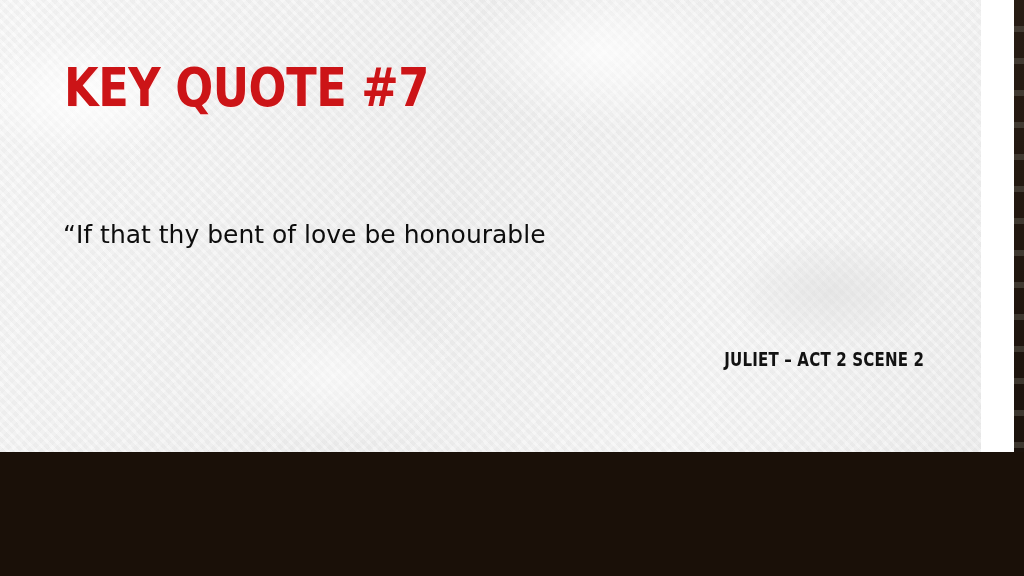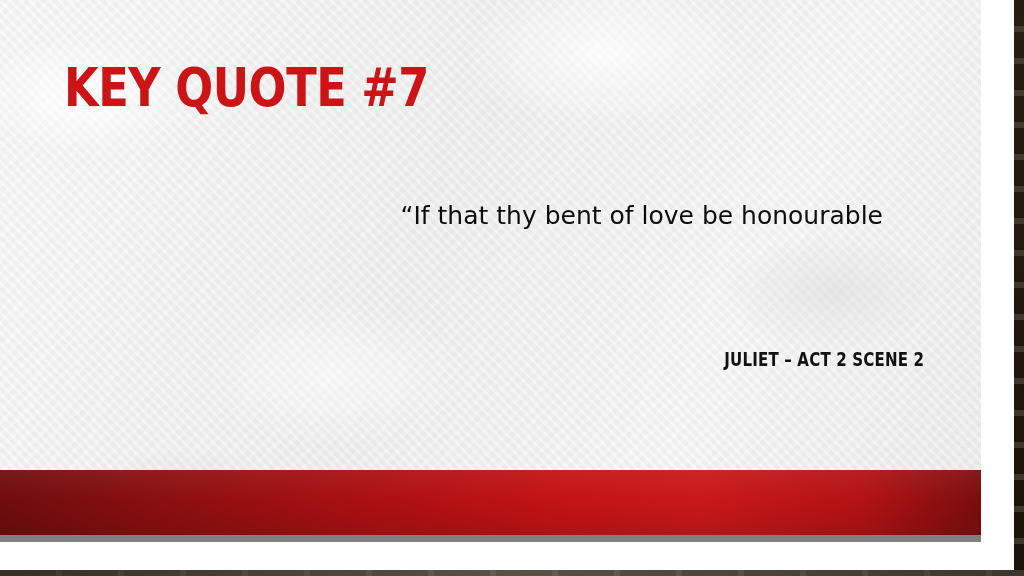--- a/index.html
+++ b/index.html
@@ -11,21 +11,21 @@
     width: 1024px;
     height: 576px;
     overflow: hidden;
     font-family: "Liberation Sans", sans-serif;
   }
 
   
   .stage {
     position: relative;
     width: 1024px;
-    height: 576px;
+    height: 452px;
     overflow: hidden;
     background-color: #3b2a1e;
   }
 
   .brick-wall {
     position: absolute;
     inset: 0;
     background-color: #3a2a1f;
     background-image:
       
@@ -121,23 +121,22 @@
     white-space: nowrap;
     transform: scaleX(0.92);
     transform-origin: left center;
     text-shadow: 1px 1px 0 rgba(255,235,235,0.85);
   }
 
   
   .quote-block {
     position: absolute;
     left: 77px;
-    top: 215px;
+    top: 234px;
     width: 820px;
-    text-align: right;
   }
   .quote-line {
     margin: 0 0 48px 0;
     font-family: "DejaVu Sans", "Liberation Sans", sans-serif;
     font-weight: 400;
     font-size: 25px;
     line-height: 1.22;
     color: #0d0d0d;
     white-space: nowrap;
   }

